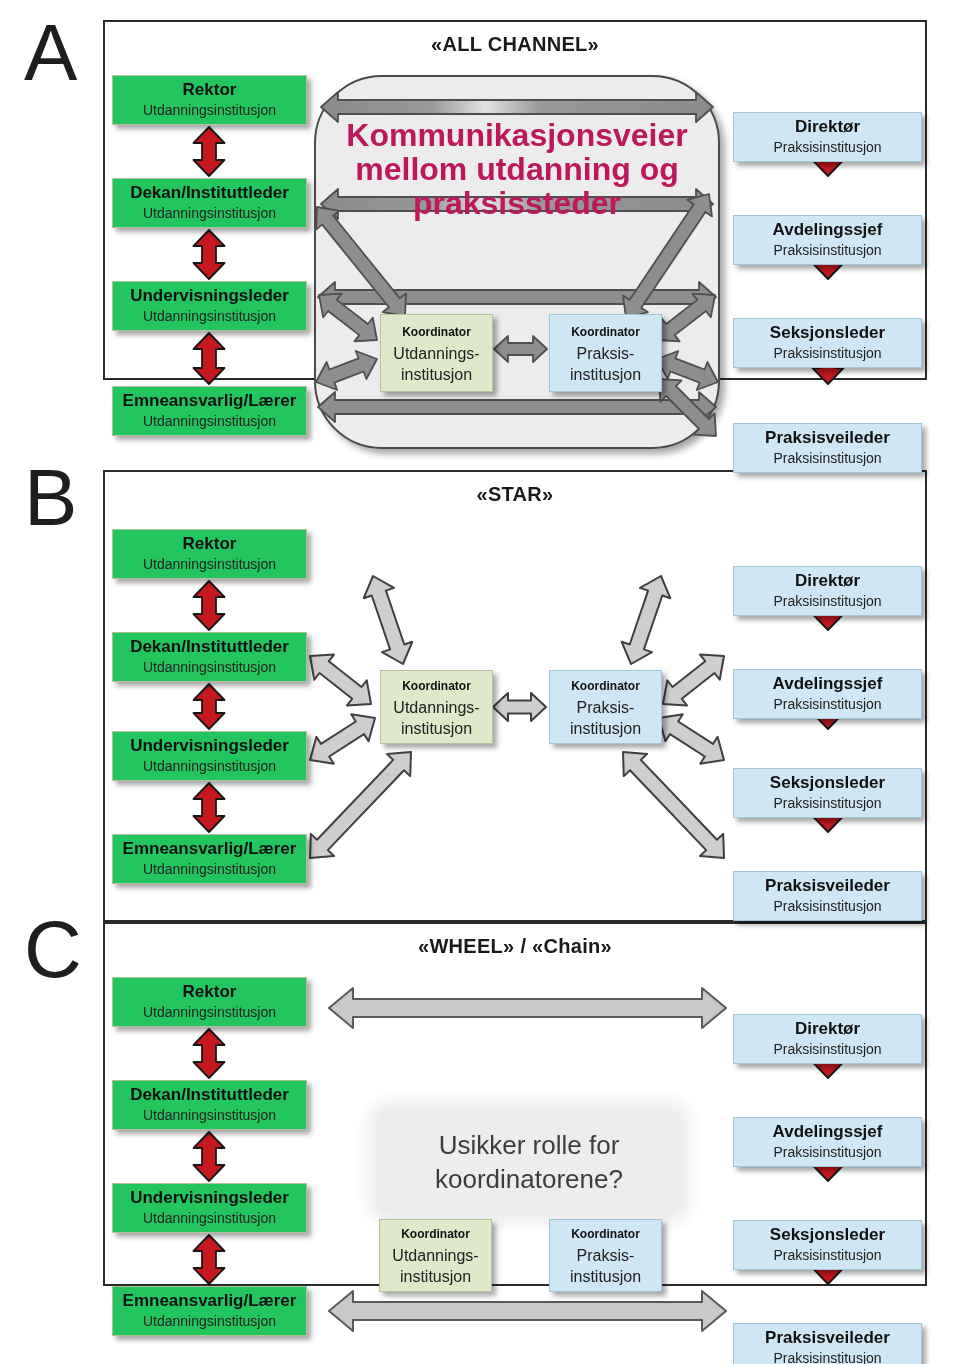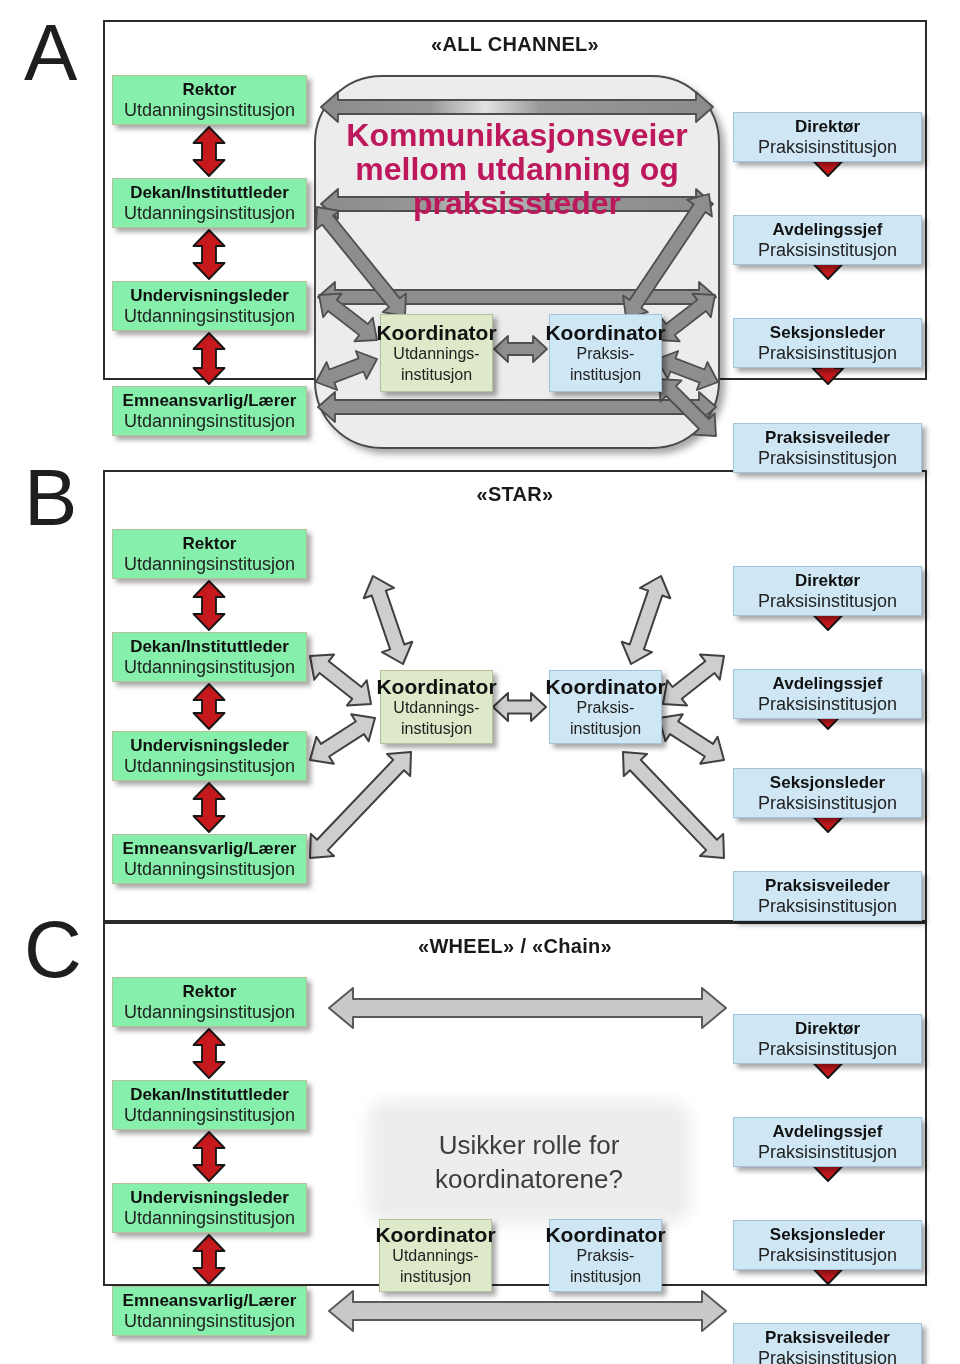--- a/index.html
+++ b/index.html
@@ -19,31 +19,31 @@
     position:absolute;top:11px;left:0;right:0;z-index:3;
     text-align:center;font-weight:bold;font-size:20px;color:#1a1a1a;
     letter-spacing:.3px;
   }
   .layer{position:absolute;left:0;top:0;z-index:2;pointer-events:none;}
   .box{
     position:absolute;z-index:4;box-sizing:border-box;
     display:flex;flex-direction:column;justify-content:center;align-items:center;
     text-align:center;box-shadow:4px 4px 5px rgba(0,0,0,.35);
   }
-  .box.g{background:#86efac;border:1px solid #b3c29a;width:195px;height:50px;}
+  .box.g{background:#22c55e;border:1px solid #b3c29a;width:195px;height:50px;}
   .box.b{background:#cfe7f4;border:1px solid #a2c4d8;width:189px;height:50px;margin-top:37px;}
   .bt{font-weight:bold;font-size:17px;line-height:21px;color:#111;white-space:nowrap;}
-  .bs{font-size:18px;line-height:21px;color:#222;white-space:nowrap;}
+  .bs{font-size:14px;line-height:21px;color:#222;white-space:nowrap;}
   .koord{
     position:absolute;z-index:4;box-sizing:border-box;width:113px;
     display:flex;flex-direction:column;justify-content:center;align-items:center;
     text-align:center;box-shadow:4px 4px 5px rgba(0,0,0,.35);
     font-size:16px;line-height:21px;color:#222;
   }
-  .koord .bt{font-size:21px;}
+  .koord .bt{font-size:12px;}
   .koord.g{background:#dde9c9;border:1px solid #b3c29a;}
   .koord.b{background:#cfe7f4;border:1px solid #a2c4d8;}
   .hub{
     position:absolute;z-index:0;left:209px;top:53px;width:406px;height:374px;
     background:#ececec;border:2.5px solid #4a4a4a;border-radius:68px;
     box-sizing:border-box;box-shadow:5px 5px 7px rgba(0,0,0,.35);
   }
   .caption{
     position:absolute;z-index:3;left:209px;top:96px;width:406px;
     text-align:center;font-weight:bold;font-size:32px;line-height:34px;color:#be185d;

